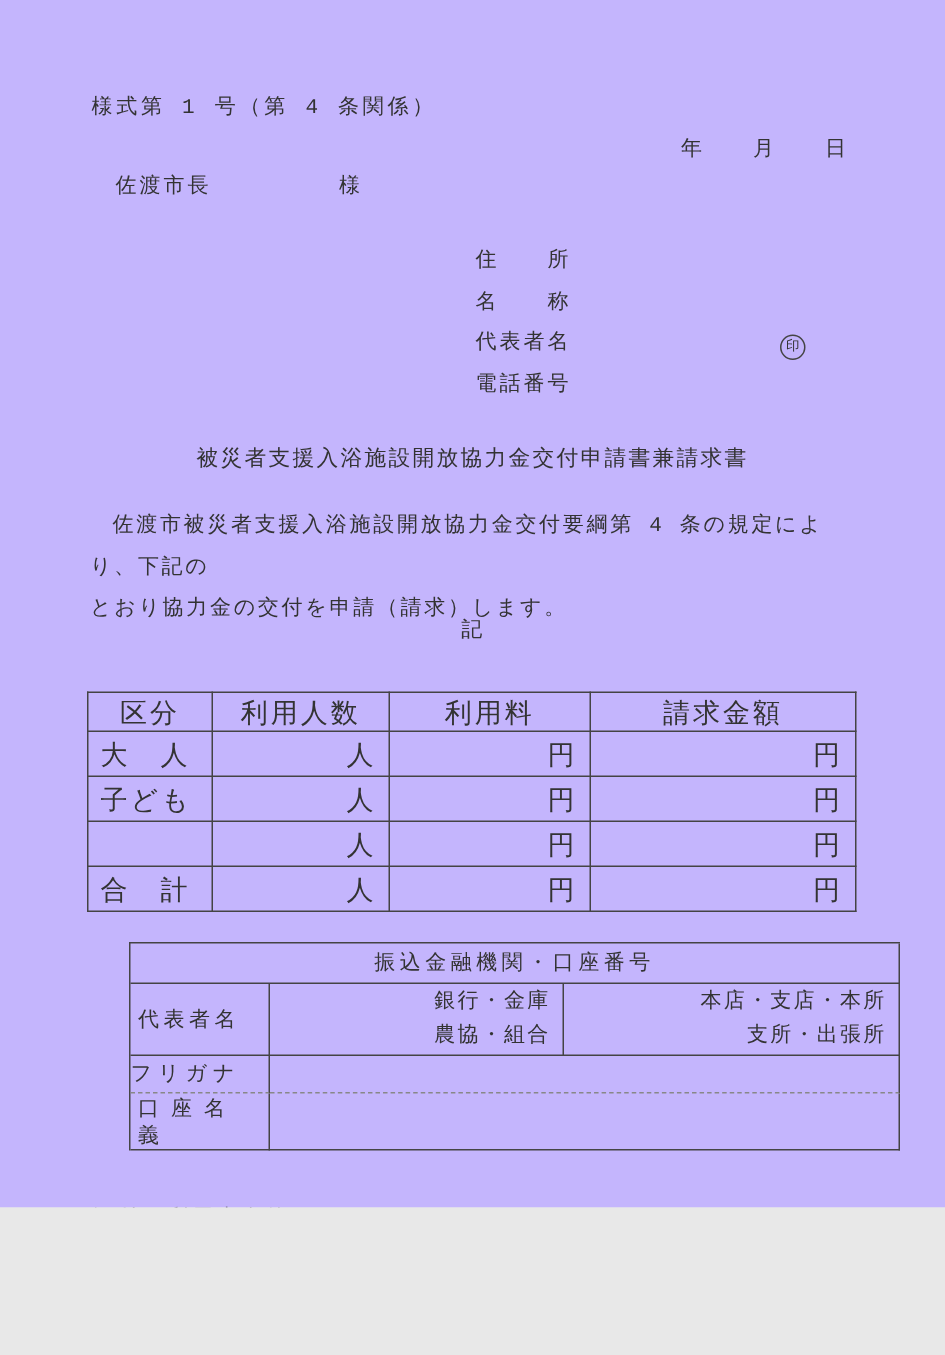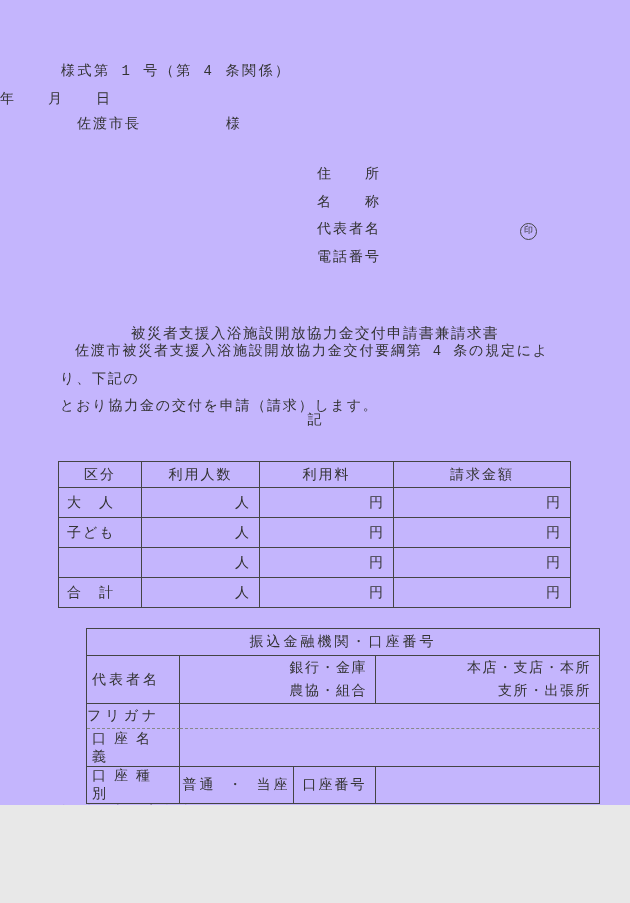--- a/index.html
+++ b/index.html
@@ -19,20 +19,21 @@
     overflow: hidden;
   }
   .abs { position: absolute; }
 
   .form-number {
     left: 61px; top: 62px;
     letter-spacing: 2.5px;
   }
   .date-line {
     left: 0; top: 90px; width: 566px;
+    text-align: right;
     letter-spacing: 2px;
   }
   .addressee {
     left: 77px; top: 115px;
     letter-spacing: 2px;
   }
   .addressee .honorific { margin-left: 85px; }
 
   .applicant {
     left: 317px; top: 161px;
@@ -56,21 +57,20 @@
     font-size: 9px;
     letter-spacing: 0;
     line-height: 1;
   }
 
   .doc-title {
     left: 0; top: 296px; width: 630px;
     text-align: center;
     font-size: 14.5px;
     letter-spacing: 1.5px;
-    margin-top: 28px;
   }
   .body-text {
     left: 60px; top: 338px; width: 515px;
     line-height: 27.5px;
     letter-spacing: 1.8px;
   }
   .body-text .indent { text-indent: 15px; }
   .record-mark {
     left: 0; top: 411px; width: 630px;
     text-align: center;
@@ -79,21 +79,21 @@
 
   
   .t1-wrap { left: 58px; top: 461px; }
   table.t1 {
     border-collapse: collapse;
     table-layout: fixed;
     width: 512px;
   }
   table.t1 td {
     border: 1px solid #444;
-    font-size: 14px;
+    font-size: 18px;
     letter-spacing: 2px;
     padding: 0;
     vertical-align: middle;
   }
   table.t1 tr.hdr td { height: 25px; text-align: center; }
   table.t1 tr.data td { height: 29px; }
   table.t1 td.cat { padding-left: 8px; margin-left: 48px; }
   table.t1 td.unit { text-align: right; padding-right: 8px; }
 
   
@@ -228,25 +228,19 @@
         </td>
       </tr>
       <tr class="dashed">
         <td class="furigana">フリガナ</td>
         <td colspan="3"></td>
       </tr>
       <tr>
         <td class="acct-name">口座名義</td>
         <td colspan="3"></td>
       </tr>
-      <tr>
-        <td class="acct-type">口座種別</td>
-        <td class="type-opts">普通 ・ 当座</td>
-        <td class="acct-no">口座番号</td>
-        <td></td>
-      </tr>
     </tbody>
       </table>
   </div>
 
   <div class="abs attachment">添付：利用者名簿</div>
 
 </div>
 
 </body></html>

